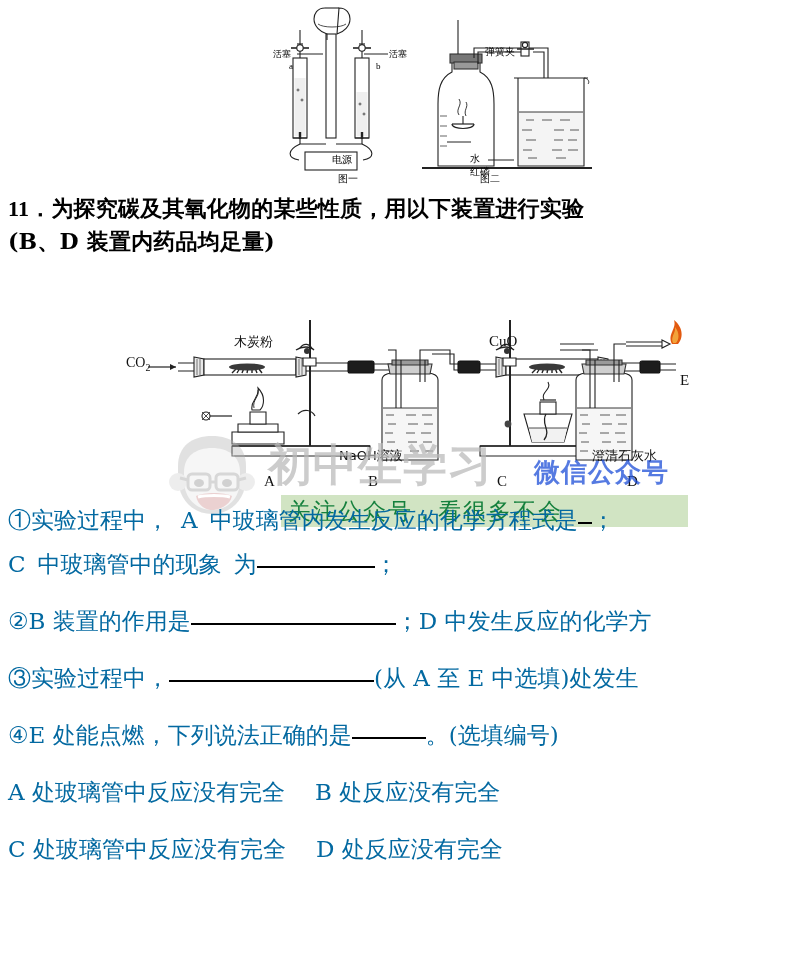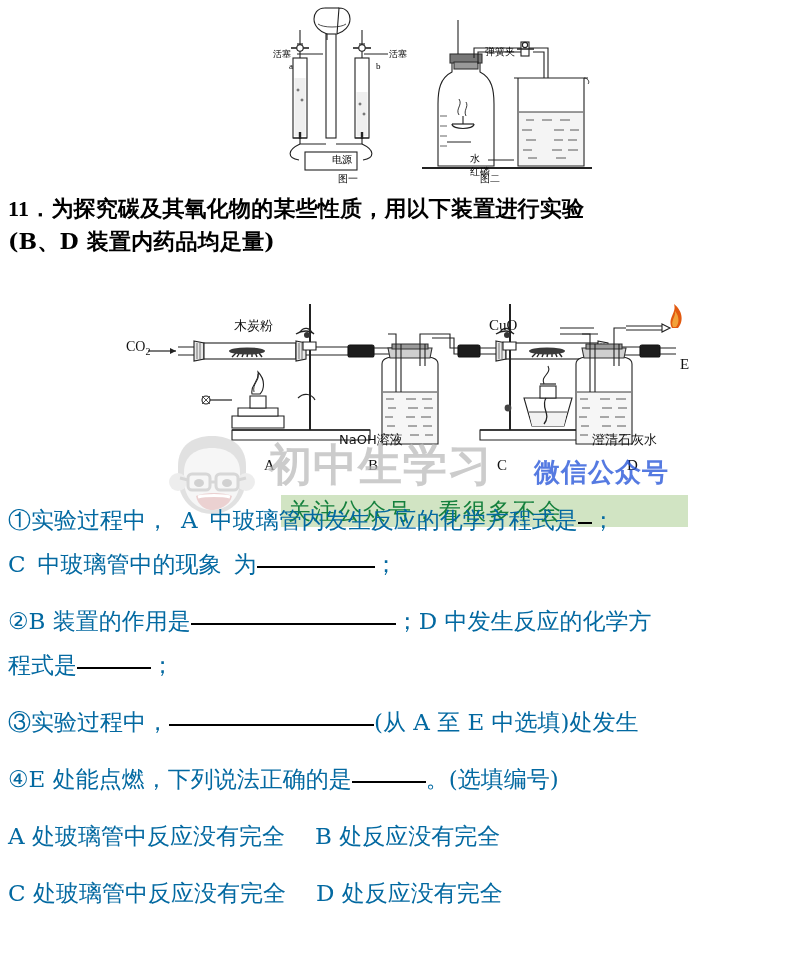--- a/index.html
+++ b/index.html
@@ -50,21 +50,21 @@
     font-weight: bold;
     font-size: 22px;
     line-height: 32px;
     letter-spacing: 0.2px;
   }
   .stem .num { font-family: "Liberation Serif", serif; margin-top: 47px; }
 
   
   .apparatus {
     position: absolute;
-    left: 0; top: 284px;
+    left: 0; top: 300px;
     width: 712px; height: 200px;
   }
   #app-svg { position: absolute; left: 120px; top: 20px; }
 
   .app-label {
     position: absolute;
     font-family: "DejaVu Sans", sans-serif;
     font-size: 13px;
     white-space: nowrap;
     color: #111;
@@ -502,23 +502,20 @@
   </div>
   <div class="qline">
     <span>C</span><span class="sp"></span><span>中玻璃管中的现象</span><span class="sp"></span><span>为</span><span class="blank b-md"></span><span>；</span>
   </div>
 
   <div class="gap-row"></div>
 
   <div class="qline">
     <span>②B 装置的作用是</span><span class="blank b-xl"></span><span>；D 中发生反应的化学方</span>
   </div>
-  <div class="qline">
-    <span>程式是</span><span class="blank b-sm"></span><span>；</span>
-  </div>
 
   <div class="gap-row"></div>
 
   <div class="qline">
     <span>③实验过程中，</span><span class="blank b-xl"></span><span>(从 A 至 E 中选填)处发生</span>
   </div>
 
   <div class="gap-row"></div>
 
   <div class="qline">

